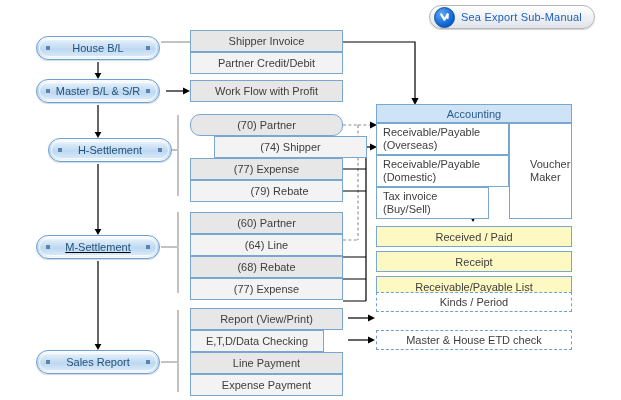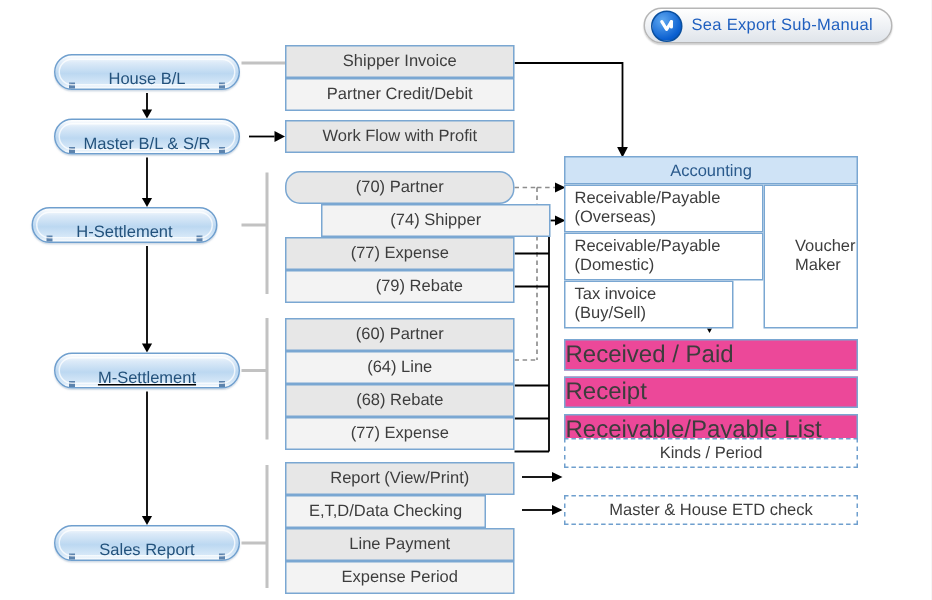--- a/index.html
+++ b/index.html
@@ -15,21 +15,21 @@
   .badge-icon{width:19px;height:19px;border-radius:50%;
       background:radial-gradient(circle at 35% 30%,#5fa8f0,#0a5fd0 70%,#094fae);
       border:1px solid #0a4f9e;display:flex;align-items:center;justify-content:center;flex:0 0 auto;}
   .badge-icon svg{display:block;}
   .badge-text{font-size:11px;color:#1f5fbf;white-space:nowrap;letter-spacing:.2px;}
 
   
   .pill{position:absolute;box-sizing:border-box;
         border:1px solid #6f9fce;border-radius:16px;
         background:linear-gradient(#ffffff 0%,#dceaf8 22%,#bcd8f1 55%,#d8e9f8 88%,#ffffff 100%);
-        display:flex;align-items:flex-end;justify-content:center;
+        display:flex;align-items:center;justify-content:center;
         box-shadow:0 1px 1px rgba(120,150,180,.35);}
   .pill:after{content:"";position:absolute;left:2px;right:2px;top:2px;bottom:2px;
         border:1px solid rgba(255,255,255,.75);border-radius:14px;pointer-events:none;}
   .pill .dot{position:absolute;width:4px;height:4px;background:#5c83ad;}
   .pill .dot.l{left:9px;} .pill .dot.r{right:9px;}
   .pill .plabel{position:relative;z-index:2;font-size:11px;color:#23527c;white-space:nowrap;}
 
   
   .lbox{position:absolute;box-sizing:border-box;border:1px solid #7aa7d2;
         display:flex;align-items:center;justify-content:center;
@@ -38,22 +38,22 @@
   .lbox.shade-b{background:#f3f3f3;}
 
   
   .acc-head{position:absolute;box-sizing:border-box;border:1px solid #7aa7d2;
       background:#cfe3f6;display:flex;align-items:center;justify-content:center;
       font-size:11px;color:#2a5a8c;}
   .acc-cell{position:absolute;box-sizing:border-box;border:1px solid #7aa7d2;
       background:#ffffff;font-size:11px;color:#3d3d3d;
       display:flex;align-items:center;padding-left:6px;line-height:1.15;}
   .acc-cell span{display:block;}
-  .wbox{position:absolute;box-sizing:border-box;border:1px solid #7aa7d2;background:#ec4899;
-      font-size:16px;color:#3d3d3d;display:flex;align-items:center;}
+  .wbox{position:absolute;box-sizing:border-box;border:1px solid #7aa7d2;background:#fef9c3;
+      font-size:11px;color:#3d3d3d;display:flex;align-items:center;justify-content:center;}
   .dbox{position:absolute;box-sizing:border-box;border:1px dashed #6f9fce;background:#fff;
       font-size:11px;color:#3d3d3d;display:flex;align-items:center;justify-content:center;}
 
   
   .svg-layer{position:absolute;left:0;top:0;width:621px;height:400px;pointer-events:none;}
   .gline{stroke:#c2c2c2;stroke-width:2;fill:none;}
   .bline{stroke:#000;stroke-width:1.2;fill:none;}
   .dline{stroke:#8d8d8d;stroke-width:1.1;fill:none;stroke-dasharray:3 2.4;}
 </style>
 </head>
@@ -140,21 +140,21 @@
   <div class="pill" style="left:36px;top:36px;width:124px;height:24px;">
     <i class="dot l"></i>
     <span class="plabel">House B/L</span>
     <i class="dot r"></i>
   </div>
   <div class="pill" style="left:36px;top:79px;width:124px;height:24px;">
     <i class="dot l"></i>
     <span class="plabel">Master B/L &amp; S/R</span>
     <i class="dot r"></i>
   </div>
-  <div class="pill" style="left:21px;top:138px;width:124px;height:24px;">
+  <div class="pill" style="left:48px;top:138px;width:124px;height:24px;">
     <i class="dot l"></i>
     <span class="plabel">H-Settlement</span>
     <i class="dot r"></i>
   </div>
   <div class="pill" style="left:36px;top:235px;width:124px;height:24px;text-decoration:underline;">
     <i class="dot l"></i>
     <span class="plabel">M-Settlement</span>
     <i class="dot r"></i>
   </div>
   <div class="pill" style="left:36px;top:350px;width:124px;height:24px;">
@@ -203,21 +203,21 @@
   <div class="lbox shade-a" style="left:190px;top:308px;width:153px;height:22px;">
       <span>Report (View/Print)</span>
     </div>
   <div class="lbox shade-b" style="left:190px;top:330px;width:134px;height:22px;">
       <span>E,T,D/Data Checking</span>
     </div>
   <div class="lbox shade-a" style="left:190px;top:352px;width:153px;height:22px;">
       <span>Line Payment</span>
     </div>
   <div class="lbox shade-b" style="left:190px;top:374px;width:153px;height:22px;">
-      <span>Expense Period</span>
+      <span>Expense Payment</span>
     </div>
 
   <div class="acc-head" style="left:376px;top:104px;width:196px;height:19px;">
     <span>Accounting</span>
   </div>
   <div class="acc-cell" style="left:376px;top:123px;width:133px;height:32px;">
     <div>
       <span>Receivable/Payable</span>
       <span>(Overseas)</span>
     </div>

